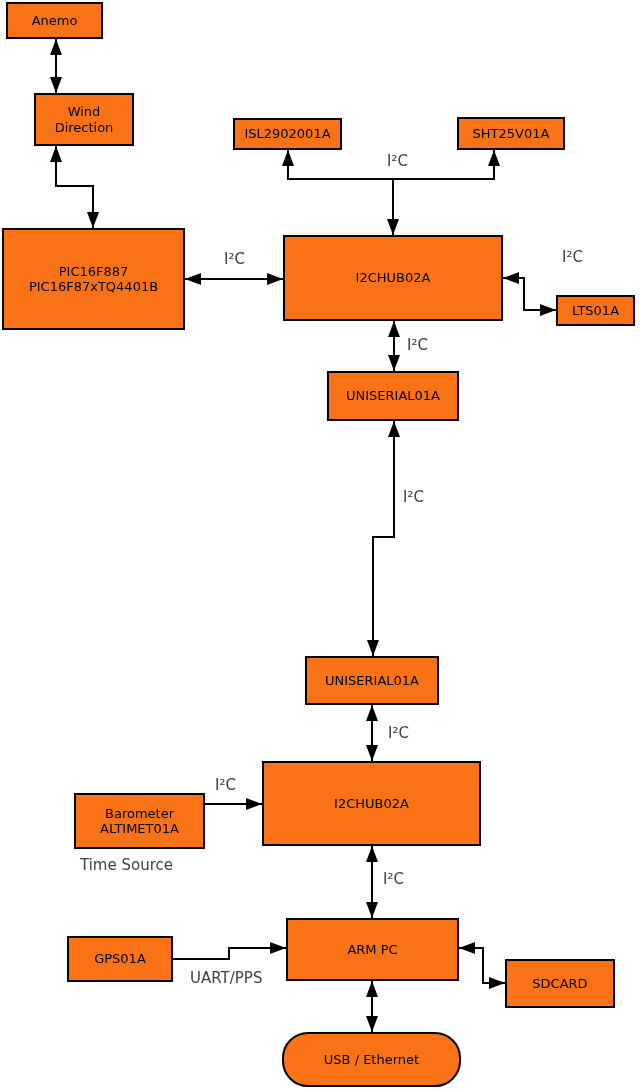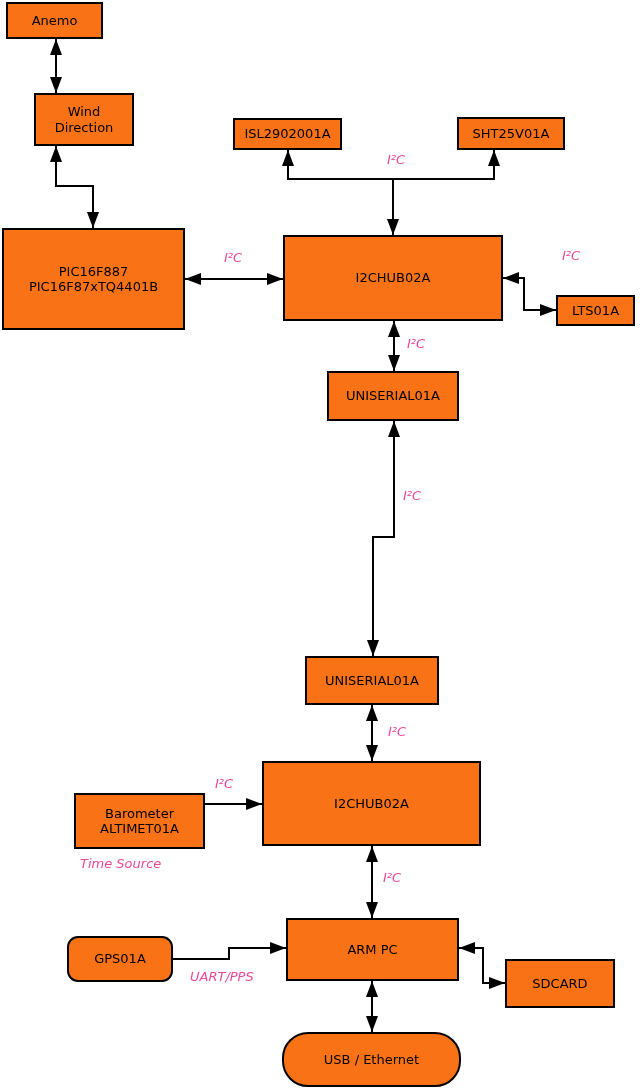--- a/index.html
+++ b/index.html
@@ -31,24 +31,23 @@
     align-items: center;
     justify-content: center;
     text-align: center;
     font-size: 13px;
     line-height: 1.18;
     color: #000000;
     white-space: pre-line;
   }
   .lbl {
     position: absolute;
-    font-size: 13px;
-    color: #ec4899;
+    font-size: 15px;
+    color: #404040;
     white-space: nowrap;
-    font-style: italic;
   }
   polyline, line {
     fill: none;
     stroke: #000000;
     stroke-width: 2;
   }
 </style>
 </head>
 <body>
 
@@ -95,21 +94,21 @@
 
   <div class="box" style="left:327px; top:371px;  width:132px; height:50px;">UNISERIAL01A</div>
 
   <div class="box" style="left:305px; top:656px;  width:134px; height:49px;">UNISERIAL01A</div>
 
   <div class="box" style="left:74px;  top:793px;  width:131px; height:56px;">Barometer
 ALTIMET01A</div>
 
   <div class="box" style="left:262px; top:761px;  width:219px; height:85px;">I2CHUB02A</div>
 
-  <div class="box" style="left:67px;  top:936px;  width:106px; height:46px;border-radius:11px;">GPS01A</div>
+  <div class="box" style="left:67px;  top:936px;  width:106px; height:46px;">GPS01A</div>
 
   <div class="box" style="left:286px; top:918px;  width:173px; height:63px;">ARM PC</div>
 
   <div class="box" style="left:505px; top:959px;  width:110px; height:49px;">SDCARD</div>
 
   <div class="box" style="left:282px; top:1032px; width:179px; height:55px;border-radius:26px;">USB / Ethernet</div>
 
   <div class="lbl" style="left:224px; top:250px;">I²C</div>
   <div class="lbl" style="left:387px; top:152px;">I²C</div>
   <div class="lbl" style="left:562px; top:248px;">I²C</div>

